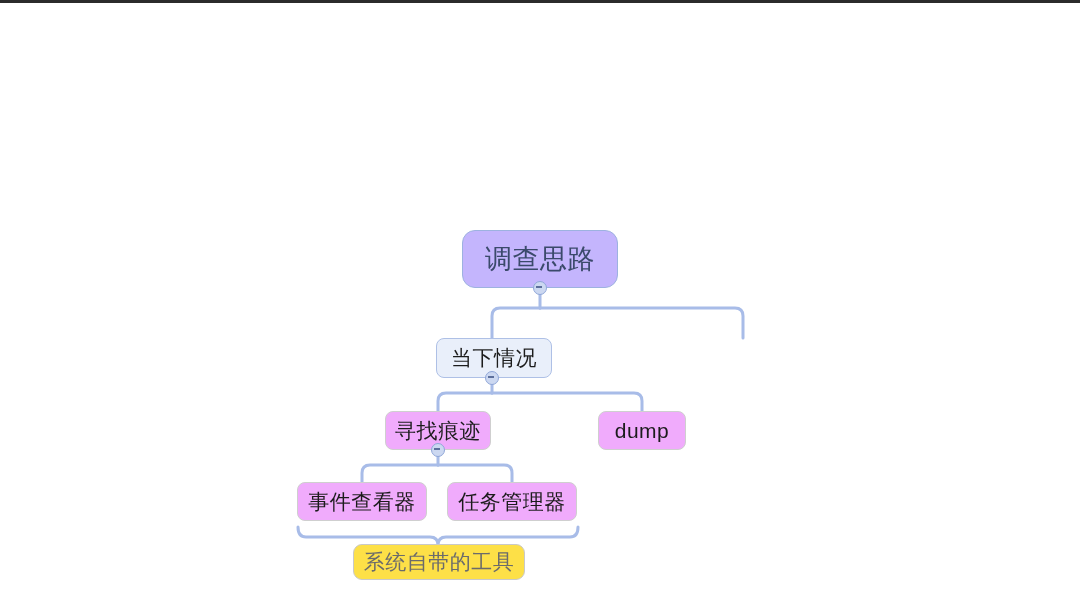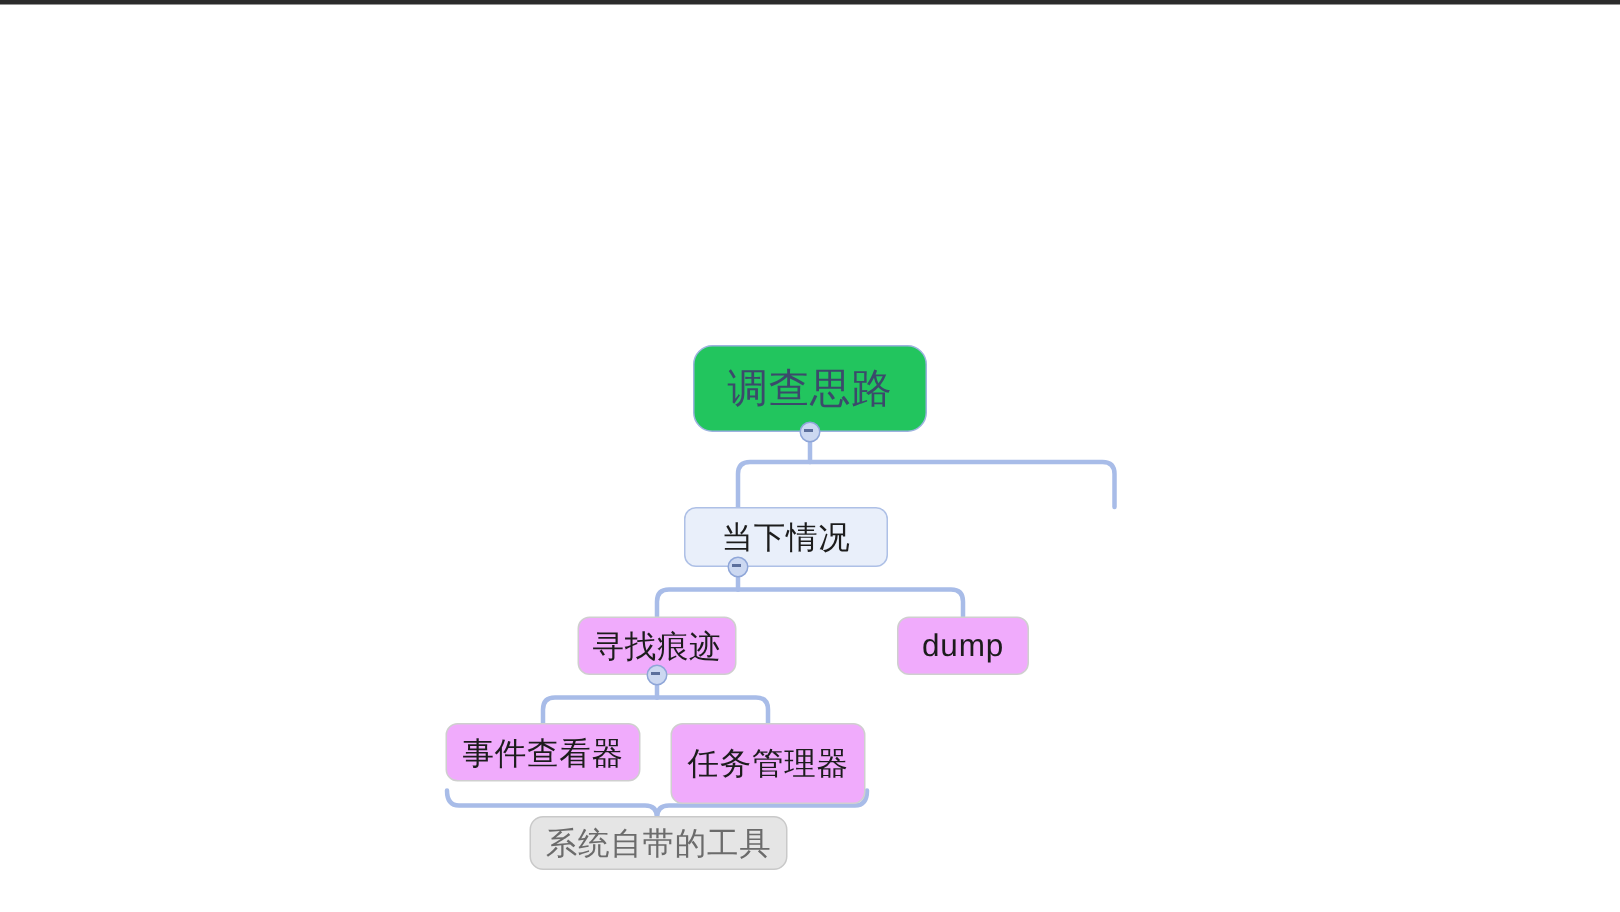--- a/index.html
+++ b/index.html
@@ -36,41 +36,41 @@
     box-sizing: border-box;
     display: flex;
     align-items: center;
     justify-content: center;
     white-space: nowrap;
     border-radius: 7px;
     letter-spacing: 0.5px;
   }
   .node-root {
     border-radius: 13px;
-    background: #22c55e;
+    background: #c4b5fd;
     border: 1.5px solid #9db2e0;
     color: #3b4a6b;
     font-size: 27px;
   }
   .node-l2 {
     background: #e9effa;
     border: 1.5px solid #aec0e6;
     color: #1c1c1c;
     font-size: 21px;
     border-radius: 8px;
   }
   .node-l3, .node-l4 {
     background: #f0abfc;
     border: 1.5px solid #cfcfcf;
     color: #1c1c1c;
     font-size: 21px;
     border-radius: 8px;
   }
   .node-summary {
-    background: #e5e5e5;
+    background: #fde047;
     border: 1.5px solid #c9c9c9;
     color: #6b6b6b;
     font-size: 21px;
     border-radius: 9px;
   }
   .badge {
     position: absolute;
     width: 14px;
     height: 14px;
     border-radius: 50%;
@@ -113,40 +113,40 @@
 
       <path d="M298,527 Q298,537 306,537 L430,537 Q438,537 438,545 Q438,537 446,537 L570,537 Q578,537 578,527"></path>
     </g>
   </svg>
 
   <div class="node node-root" style="left:462px; top:230px; width:156px; height:58px;">
     <span>调查思路</span>
   </div>
   <div class="badge" style="left:533px; top:281px;"></div>
 
-  <div class="node node-l2" style="left:456px; top:338px; width:136px; height:40px;">
+  <div class="node node-l2" style="left:436px; top:338px; width:116px; height:40px;">
     <span>当下情况</span>
   </div>
   <div class="badge" style="left:485px; top:371px;"></div>
 
 
   <div class="node node-l3" style="left:385px; top:411px; width:106px; height:39px;">
     <span>寻找痕迹</span>
   </div>
   <div class="badge" style="left:431px; top:443px;"></div>
 
   <div class="node node-l3" style="left:598px; top:411px; width:88px; height:39px;">
     <span>dump</span>
   </div>
 
   <div class="node node-l4" style="left:297px; top:482px; width:130px; height:39px;">
     <span>事件查看器</span>
   </div>
 
-  <div class="node node-l4" style="left:447px; top:482px; width:130px; height:54px;justify-content:center;">
+  <div class="node node-l4" style="left:447px; top:482px; width:130px; height:39px;justify-content:center;">
     <span>任务管理器</span>
   </div>
 
   <div class="node node-summary" style="left:353px; top:544px; width:172px; height:36px;">
     <span>系统自带的工具</span>
   </div>
 
 </div>
 
 </body></html>

